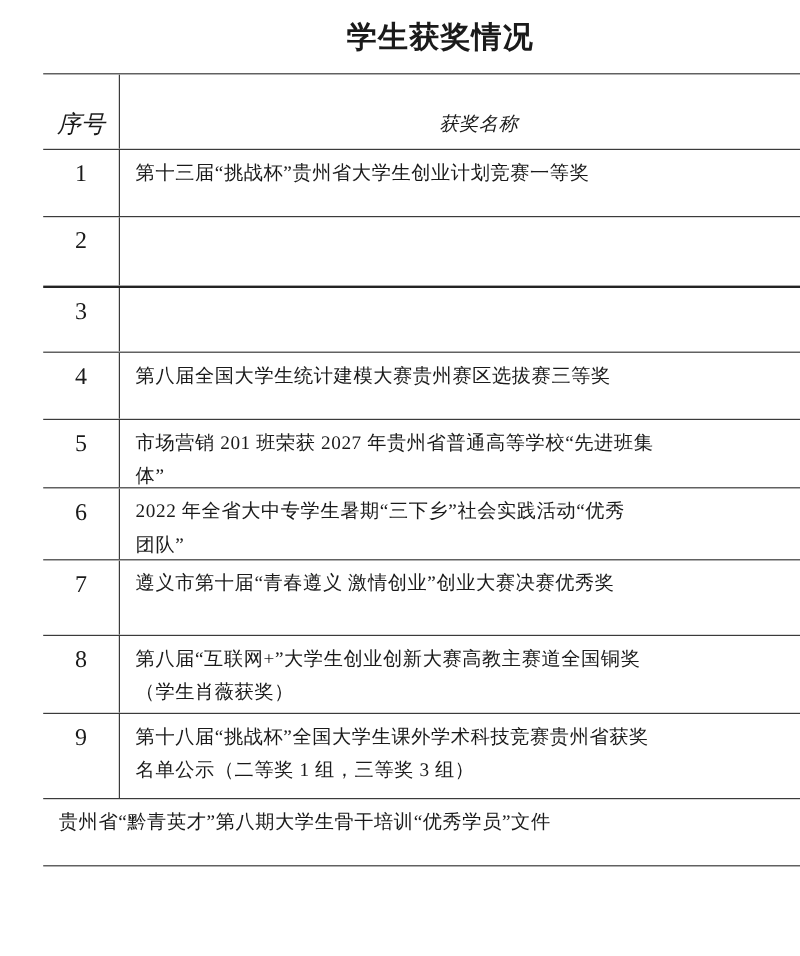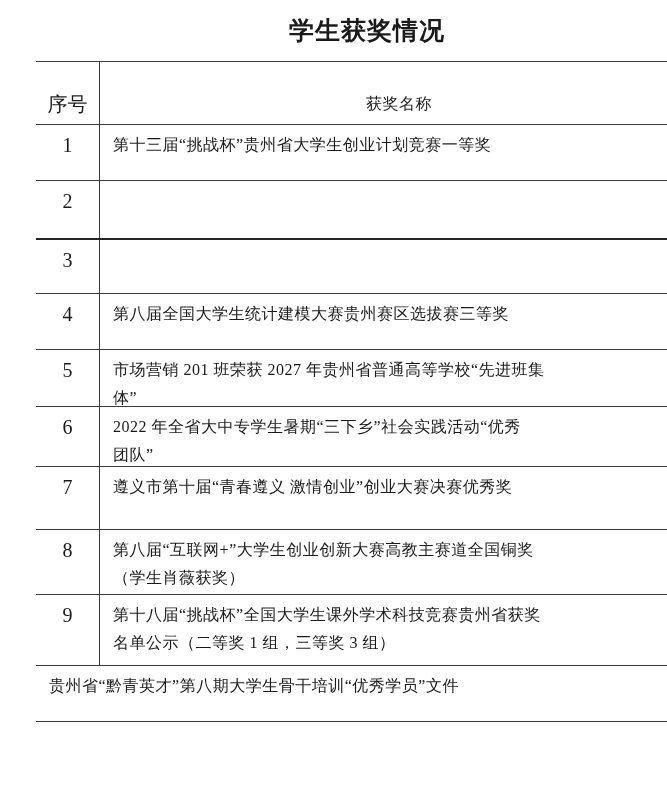--- a/index.html
+++ b/index.html
@@ -35,21 +35,21 @@
   .cell-award{
     flex:1;box-sizing:border-box;
     font-size:16px;line-height:28px;
     padding:6px 14px 0 13px;
     white-space:pre-line;
     letter-spacing:0.5px;
   }
   .header-row .cell-no,
   .header-row .cell-award{
     display:flex;align-items:flex-end;justify-content:center;
-    padding:0 0 7px 0;line-height:26px;
+    padding:0 0 7px 0;line-height:26px;font-style:italic;
   }
   
   .h-header{height:63px}
   .h-r1{height:56px}
   .h-r2{height:59px}
   .h-r3{height:54px}
   .h-r4{height:56px}
   .h-r5{height:57px}
   .h-r6{height:60px}
   .h-r7{height:63px}

